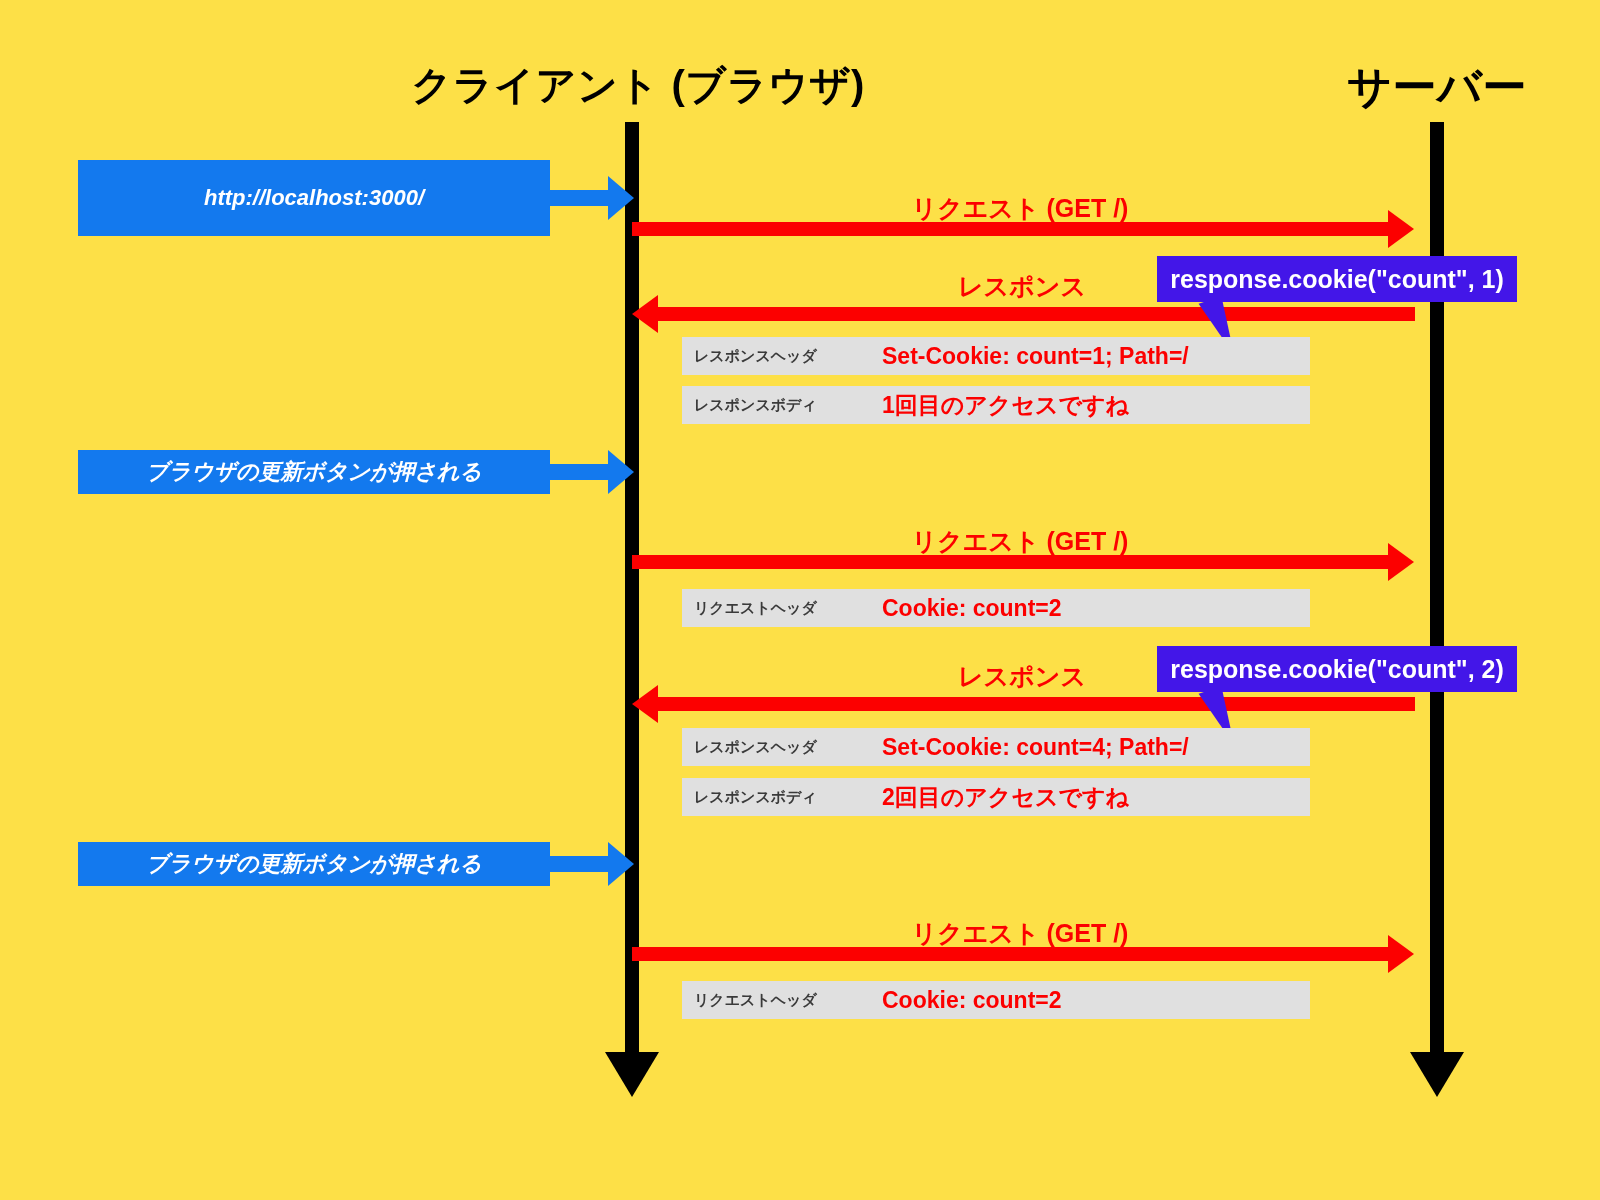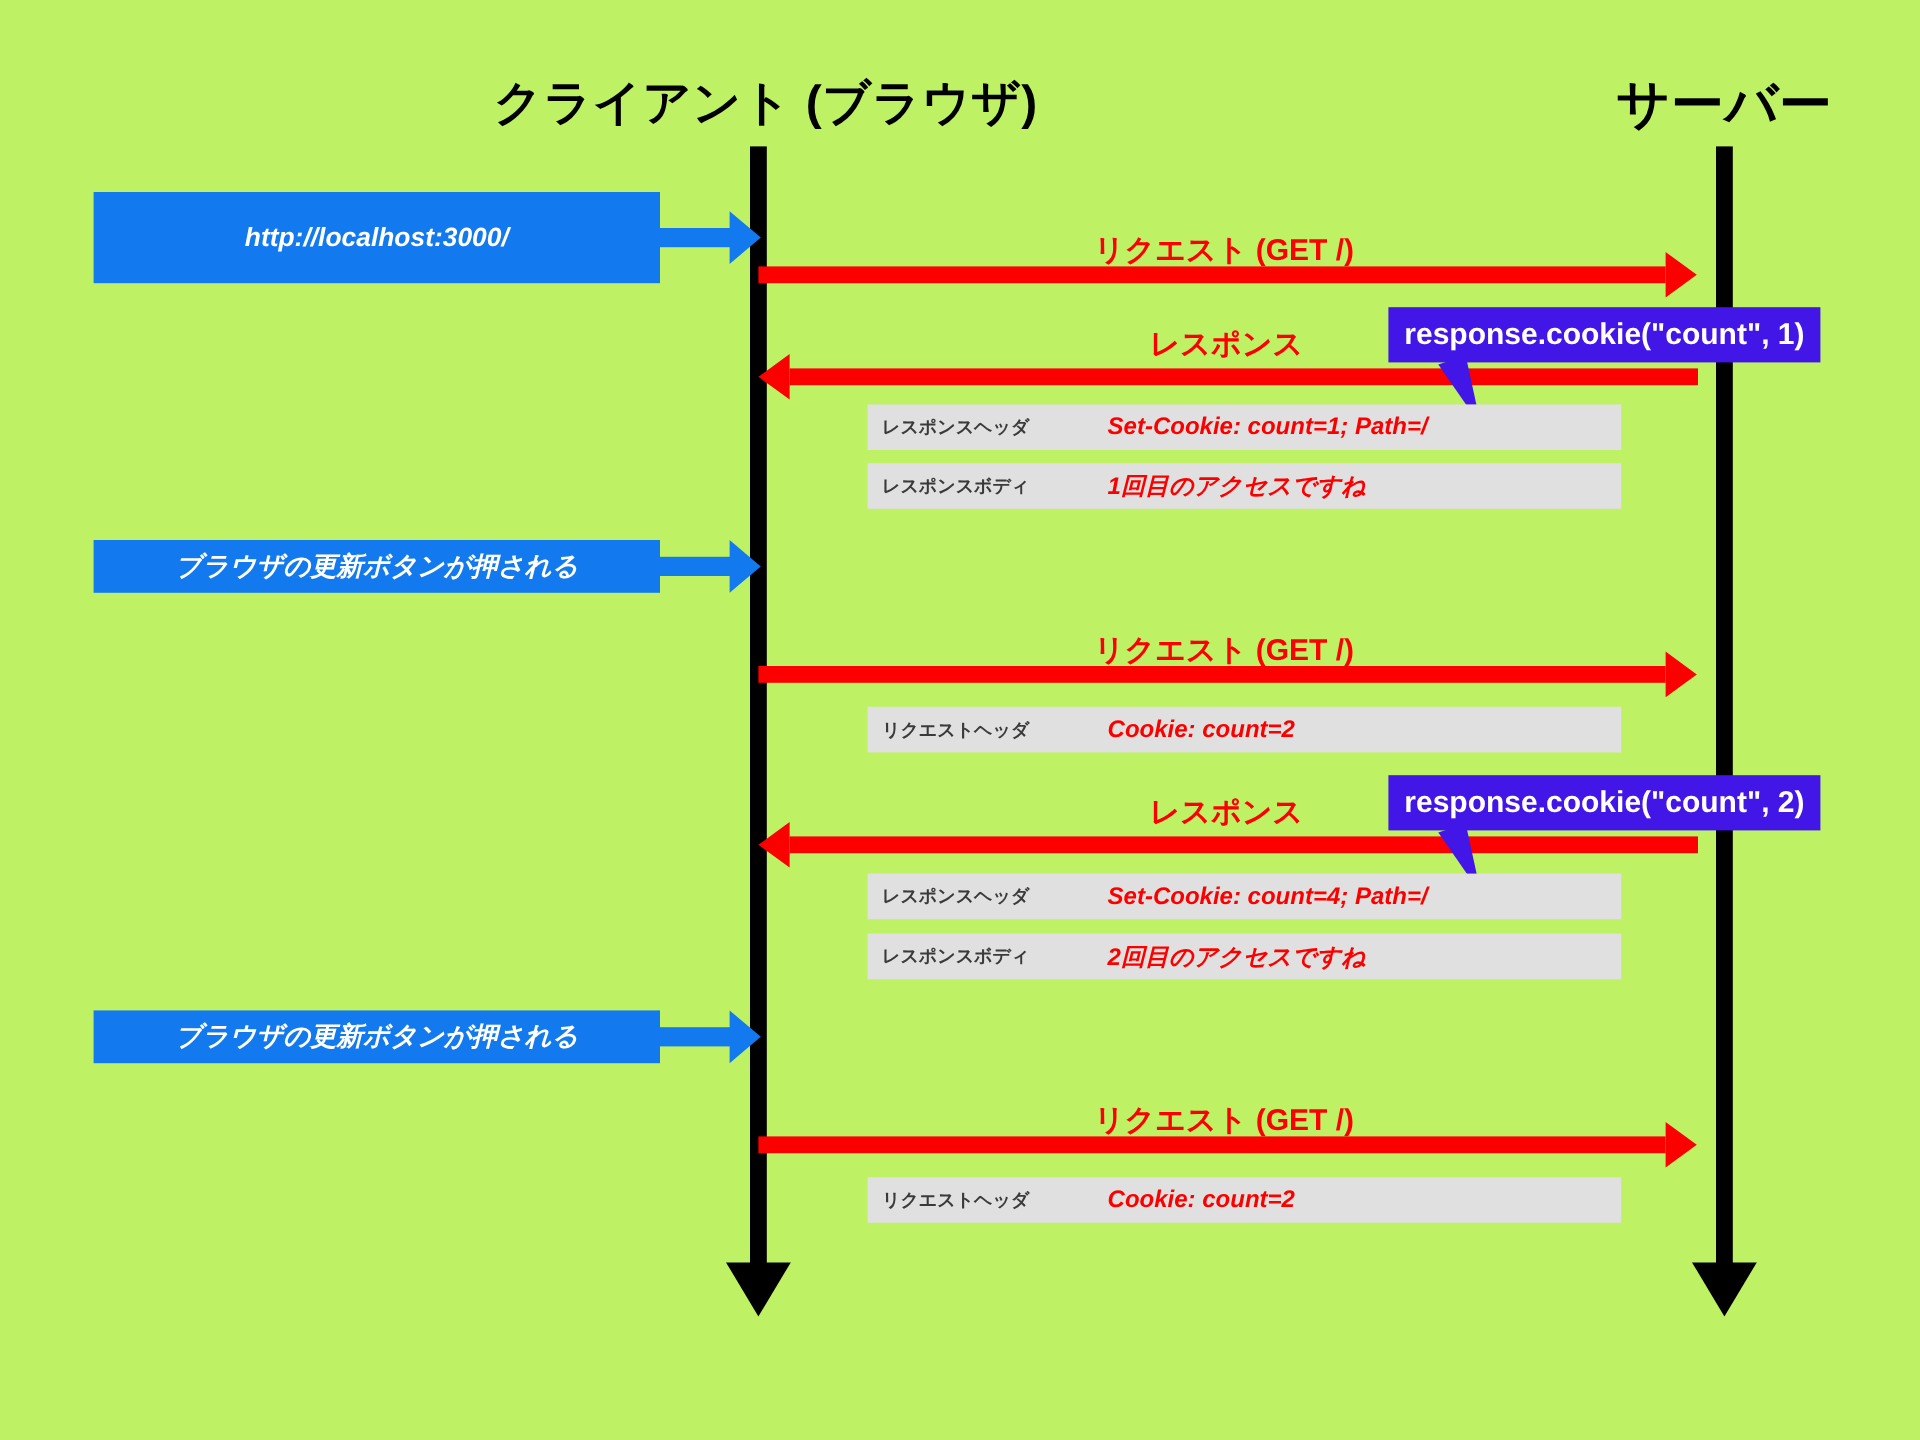--- a/index.html
+++ b/index.html
@@ -8,21 +8,21 @@
     padding: 0;
     background: #ffffff;
   }
   body {
     font-family: "Liberation Sans", "DejaVu Sans", sans-serif;
   }
   #stage {
     position: relative;
     width: 1600px;
     height: 1200px;
-    background: #bef264;
+    background: #fde047;
     overflow: hidden;
   }
 
   
   .actor-title {
     position: absolute;
     font-weight: bold;
     color: #000000;
     white-space: nowrap;
     letter-spacing: 0.5px;
@@ -154,43 +154,42 @@
   #msg-head-res2  { left: 632px; top: 685px; }
   #msg-label-res2 { left: 1022px; top: 660px; }
   
   #msg-shaft-req3 { left: 632px; top: 947px; width: 756px; }
   #msg-head-req3  { left: 1388px; top: 935px; }
   #msg-label-req3 { left: 1020px; top: 917px; }
 
   
   .detail-row {
     position: absolute;
-    left: 723px;
+    left: 682px;
     width: 628px;
     height: 38px;
     background: #e0e0e0;
     display: flex;
     align-items: center;
     box-sizing: border-box;
   }
   .detail-key {
     color: #3a3a3a;
     font-weight: bold;
     font-size: 15px;
     width: 200px;
     padding-left: 12px;
     box-sizing: border-box;
     white-space: nowrap;
   }
   .detail-val {
     color: #fc0000;
     font-weight: bold;
-    font-size: 20px;
-    white-space: nowrap;
-    font-style: italic;
+    font-size: 23px;
+    white-space: nowrap;
   }
 
   #detail-row-1 { top: 337px; }
   #detail-row-2 { top: 386px; }
   #detail-row-3 { top: 589px; }
   #detail-row-4 { top: 728px; }
   #detail-row-5 { top: 778px; }
   #detail-row-6 { top: 981px; }
 
   

